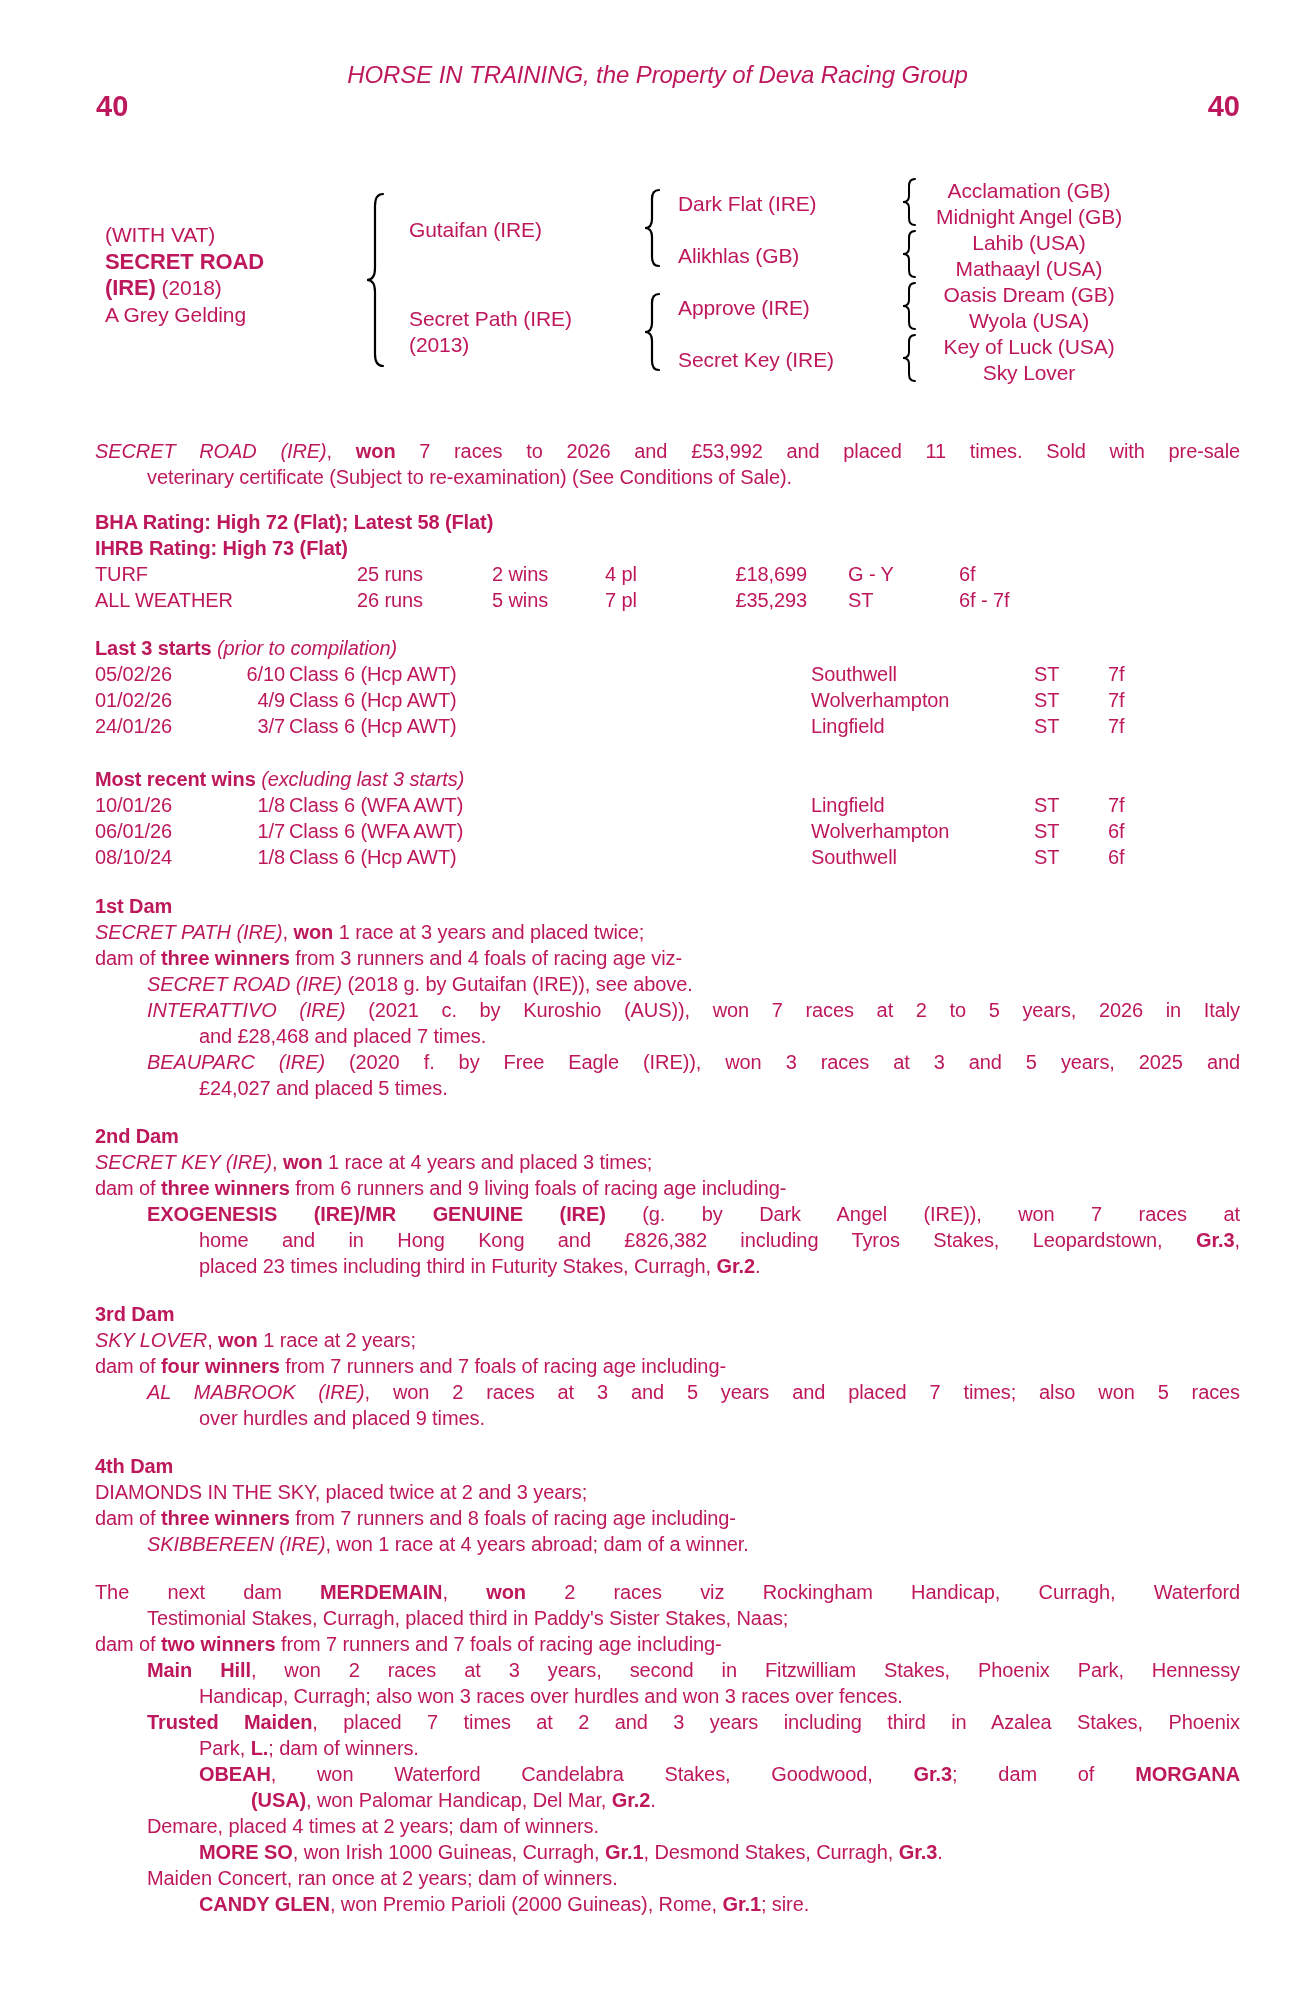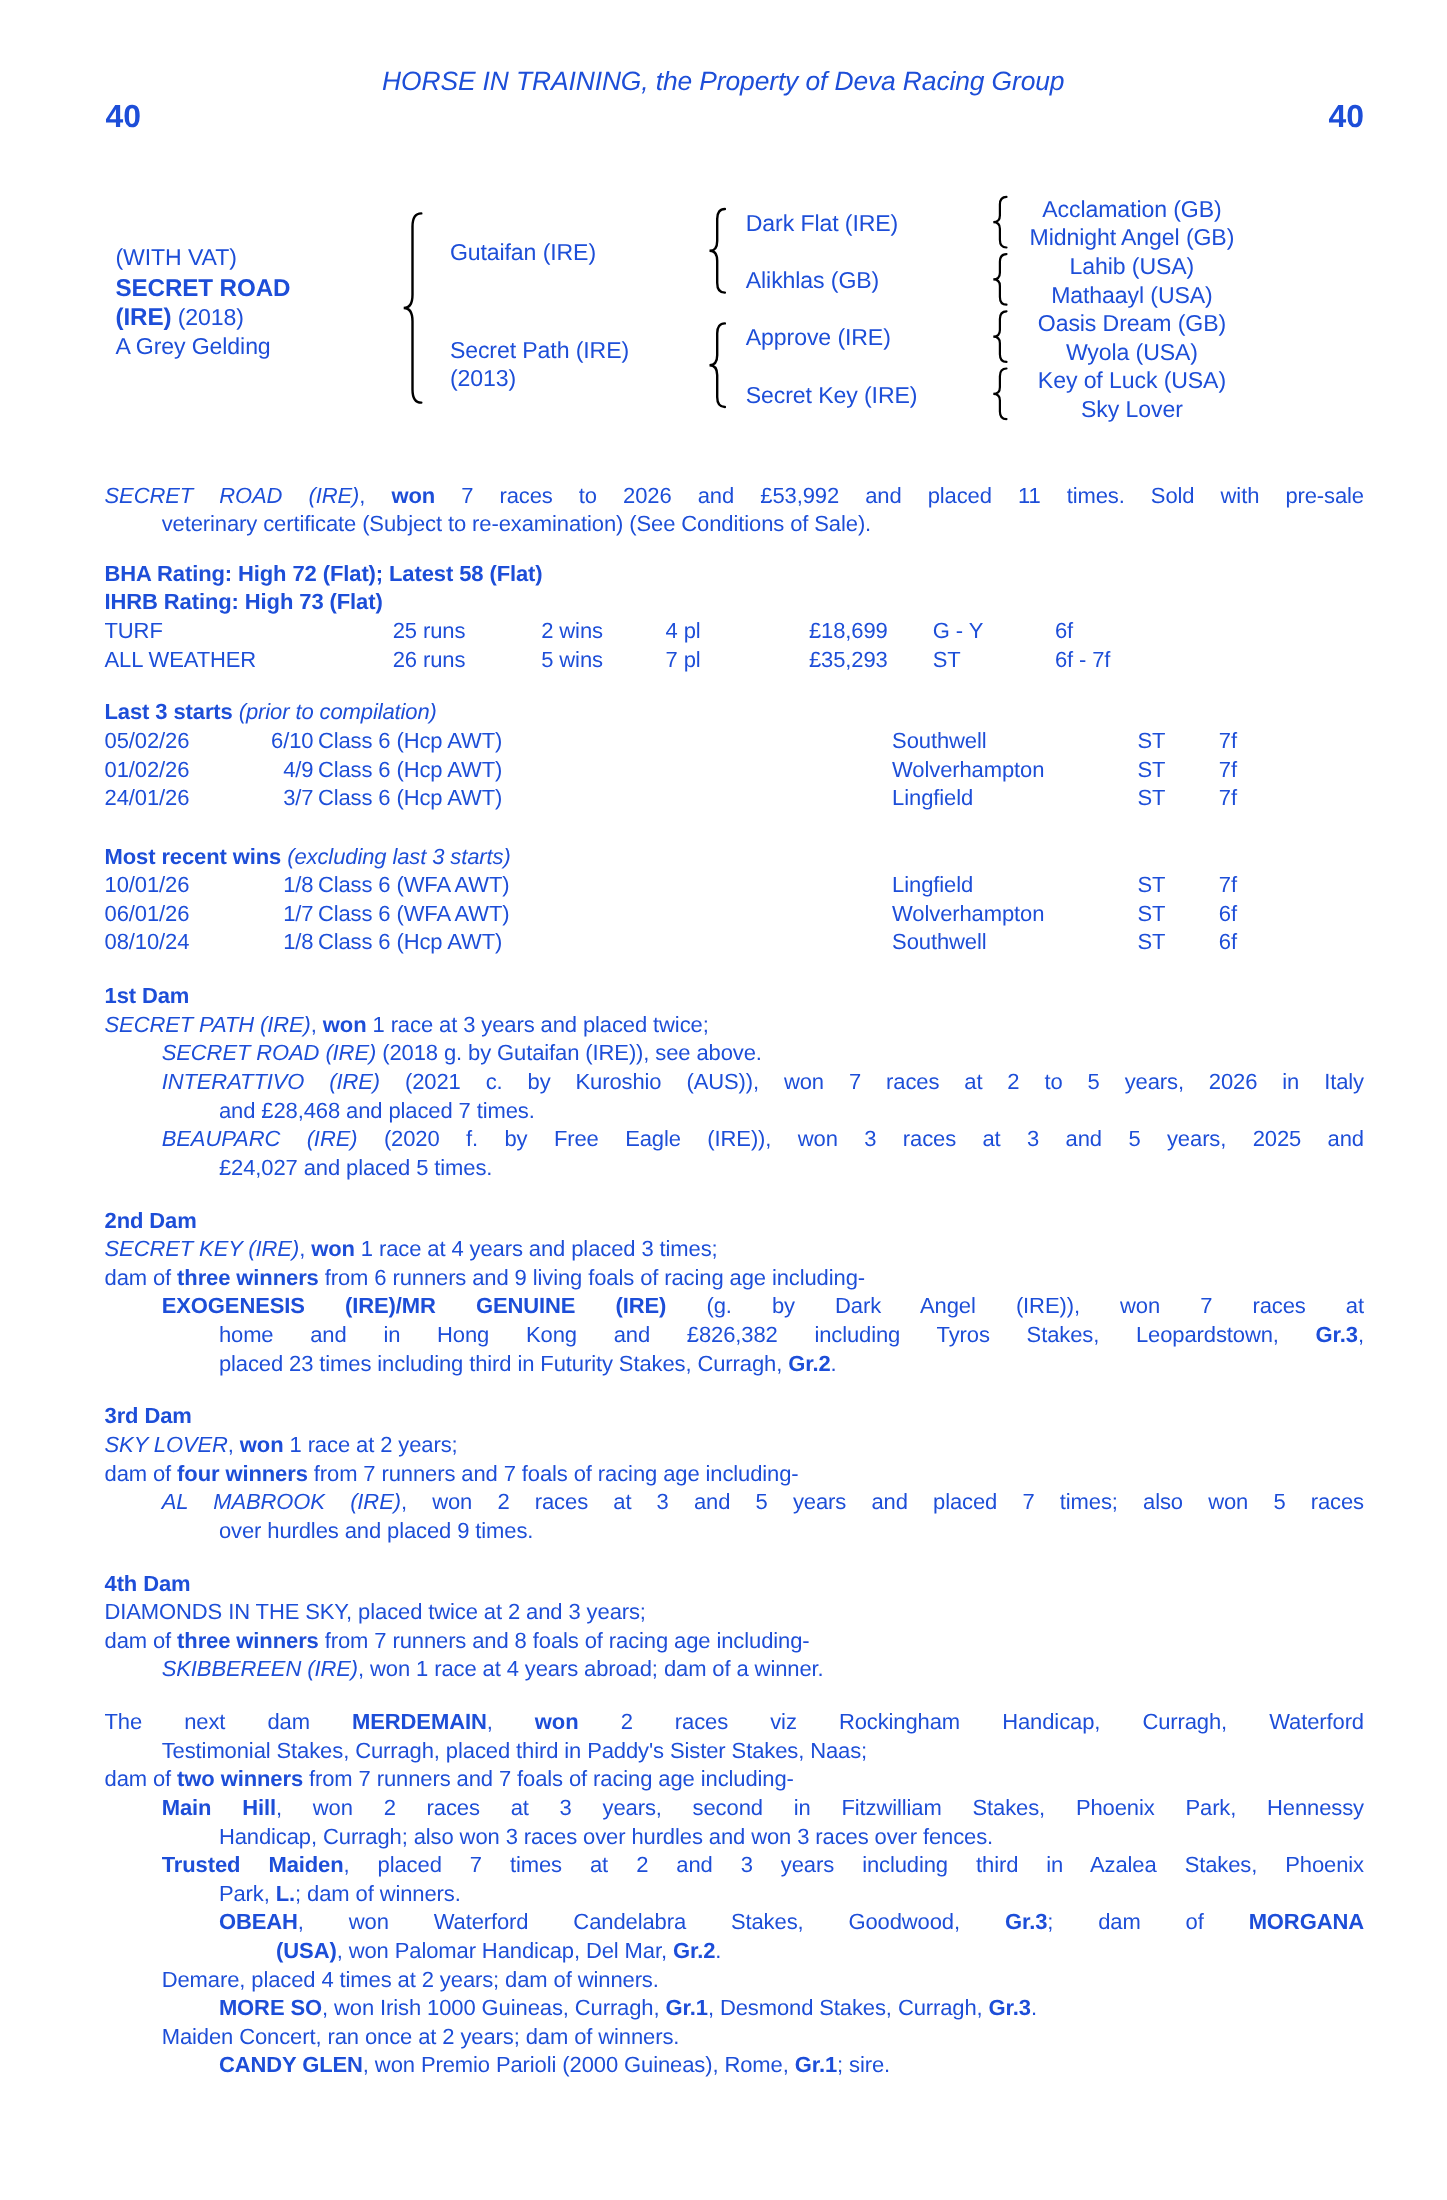--- a/index.html
+++ b/index.html
@@ -1,16 +1,16 @@
 <!DOCTYPE html>
 <html><head>
 <meta charset="utf-8">
 <style>
   html,body{margin:0;padding:0;background:#fff;}
-  .page{position:relative;width:1315px;height:2000px;background:#fff;color:#1d4ed8;
+  .page{position:relative;width:1315px;height:2000px;background:#fff;color:#be185d;
         font-family:"Liberation Sans","DejaVu Sans",sans-serif;font-size:20px;line-height:26px;
         letter-spacing:-0.1px;overflow:hidden;}
   .b{font-weight:bold}
   .i{font-style:italic}
   .title{position:absolute;top:62px;left:0;width:100%;text-align:center;font-style:italic;font-size:24px;line-height:26px;}
   .lot{position:absolute;top:84px;font-size:29px;line-height:44px;font-weight:bold;letter-spacing:0;}
   .lot-left{left:96px}
   .lot-right{right:75px}
 
   
@@ -199,20 +199,21 @@
             <span class="c c4">ST</span>
             <span class="c c5">6f</span>
           </div>
         </div>
     </div>
 
     <div class="m-dam1">
       <div class="line h">1st Dam</div>
       <div>
           <div class="line"><span class="i">SECRET PATH (IRE)</span><span>, </span><span class="b">won</span><span> 1 race at 3 years and placed twice;</span></div>
+          <div class="line"><span>dam of </span><span class="b">three winners</span><span> from 3 runners and 4 foals of racing age viz-</span></div>
           <div class="line ind1"><span class="i">SECRET ROAD (IRE)</span><span> (2018 g. by Gutaifan (IRE)), see above.</span></div>
           <div class="line ind1 just"><span class="i">INTERATTIVO (IRE)</span><span> (2021 c. by Kuroshio (AUS)), won 7 races at 2 to 5 years, 2026 in Italy</span></div>
           <div class="line ind2"><span>and £28,468 and placed 7 times.</span></div>
           <div class="line ind1 just"><span class="i">BEAUPARC (IRE)</span><span> (2020 f. by Free Eagle (IRE)), won 3 races at 3 and 5 years, 2025 and</span></div>
           <div class="line ind2"><span>£24,027 and placed 5 times.</span></div>
         </div>
     </div>
 
     <div class="m-sec">
       <div class="line h">2nd Dam</div>

